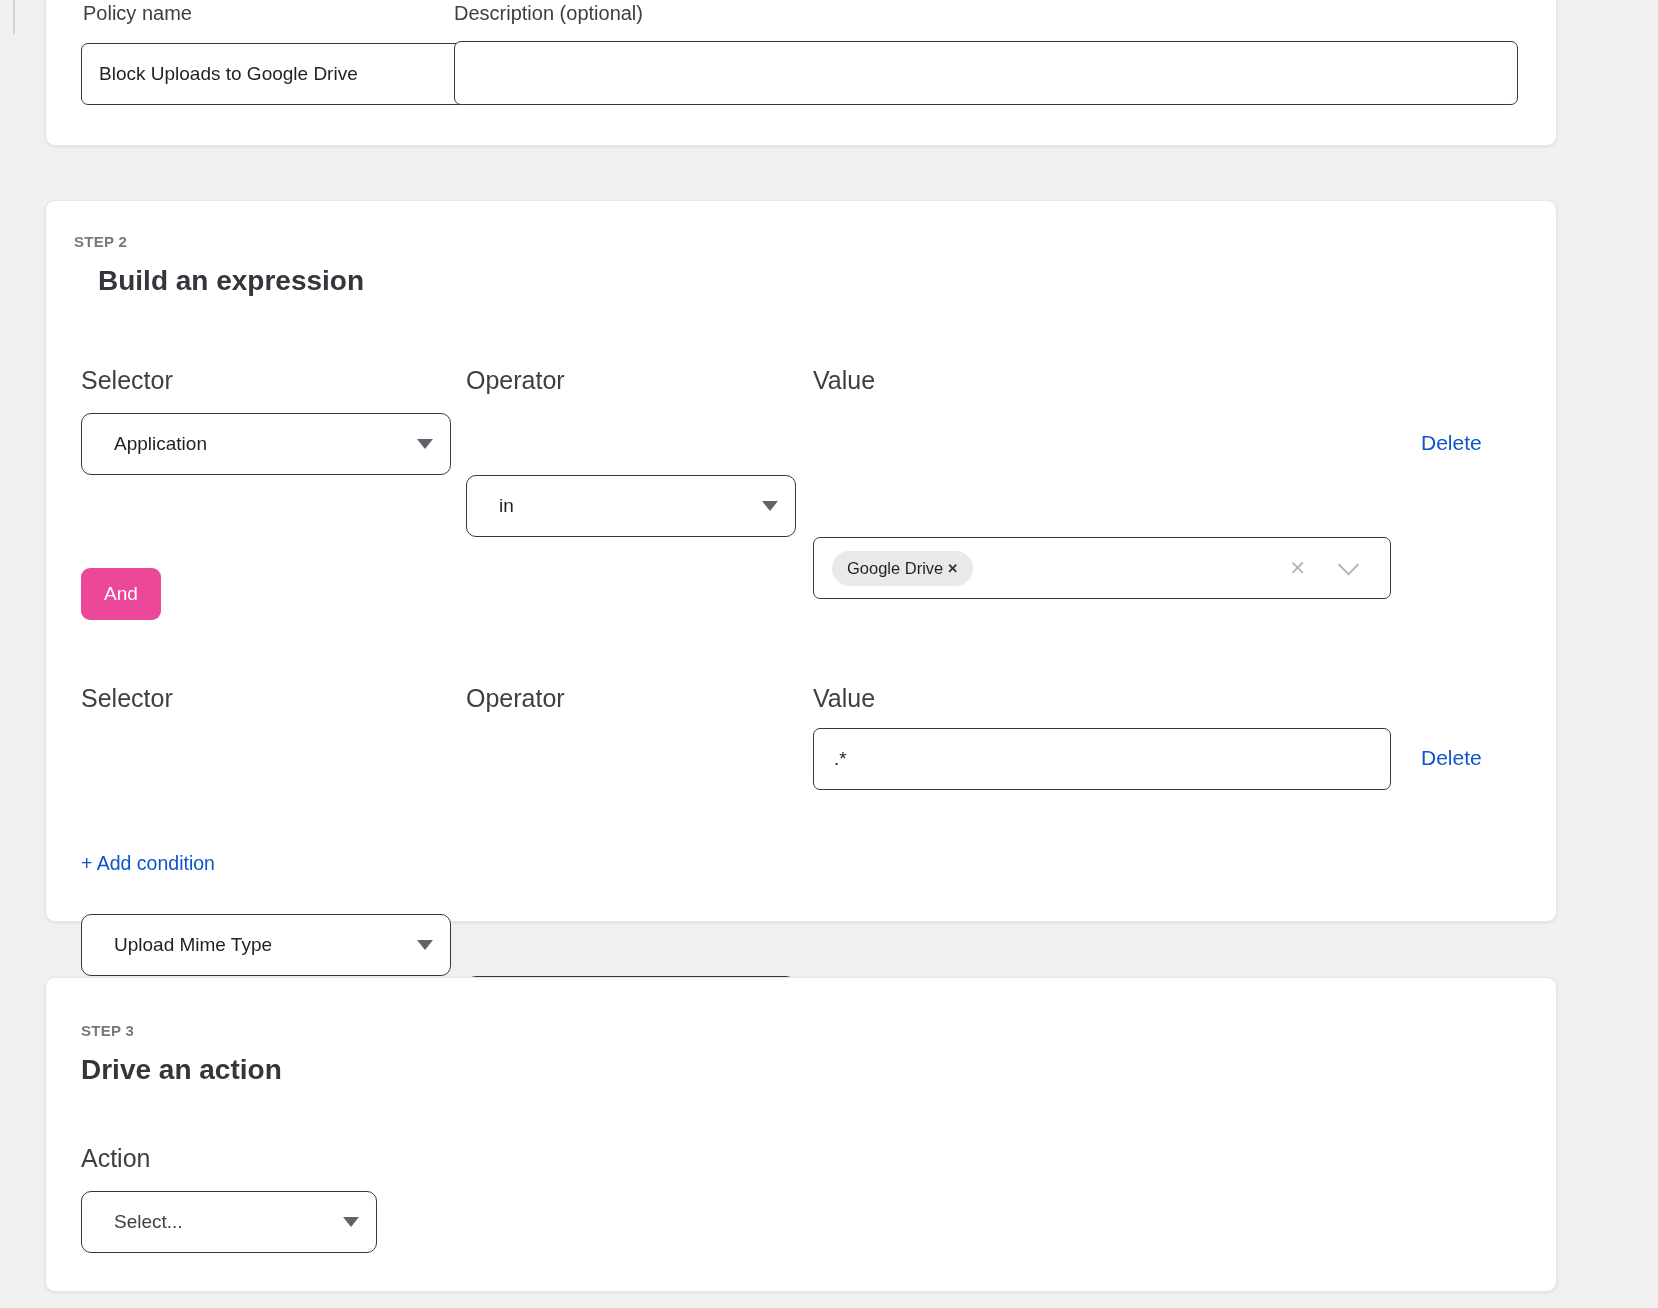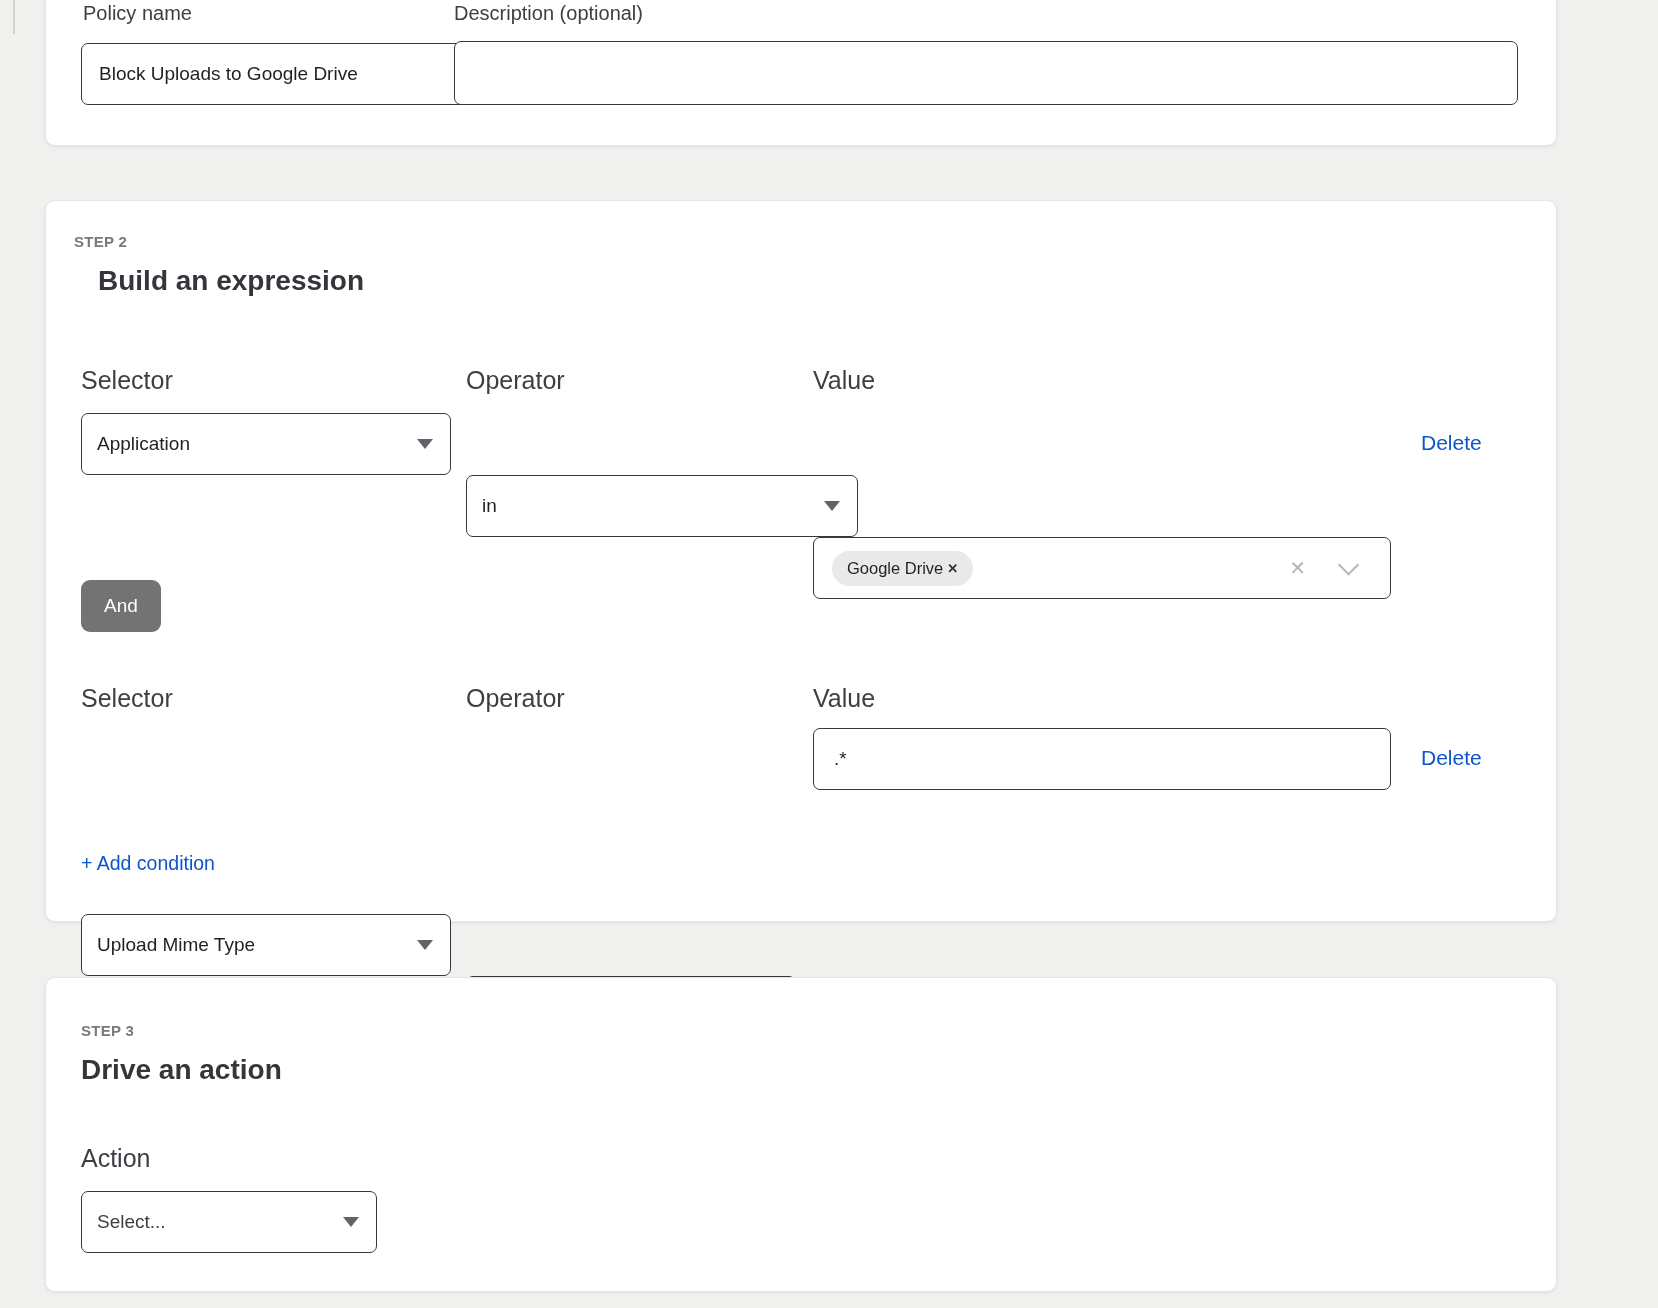--- a/index.html
+++ b/index.html
@@ -31,21 +31,21 @@
     box-sizing:border-box;
     background:#fff;
     border:1.5px solid #35383c;
     border-radius:7px;
     height:62px;
     display:flex;align-items:center;
     font-size:19px;color:#1e2124;
   }
   .text-input{padding:0 17px;}
   input.text-input{width:100%;outline:none;font-family:"Liberation Sans",sans-serif;}
-  .select-box{padding:0 15px;position:relative;cursor:pointer;}
+  .select-box{padding:0 32px;position:relative;cursor:pointer;border-radius:10px;}
   .select-box .caret{
     position:absolute;right:17px;top:50%;margin-top:-5px;
     width:0;height:0;
     border-left:8px solid transparent;
     border-right:8px solid transparent;
     border-top:10px solid #5f646b;
   }
   .multiselect{padding:0 14px;position:relative;}
   .tag-pill{
     display:inline-flex;align-items:center;gap:4px;
@@ -63,25 +63,24 @@
     position:absolute;right:34px;top:50%;
     width:13px;height:13px;
     border-right:2.5px solid #b4b6ba;
     border-bottom:2.5px solid #b4b6ba;
     transform:translateY(-70%) rotate(45deg);
     cursor:pointer;
   }
   .link{font-size:21px;color:#0d55cb;cursor:pointer;text-decoration:none;line-height:24px;}
   .add-link{font-size:19.5px;color:#0d55cb;cursor:pointer;line-height:23px;}
   .btn-primary{
-    background:#737373;color:#ffffff;border:none;border-radius:9px;
+    background:#ec4899;color:#ffffff;border:none;border-radius:9px;
     font-size:19px;font-family:"Liberation Sans",sans-serif;
     display:flex;align-items:center;justify-content:center;
     cursor:pointer;
-    margin-top:12px;
   }
   .edge-line{position:absolute;left:13px;top:0;width:2px;height:34px;background:#d2d2d0;}
 </style>
 </head>
 <body>
 
 <div class="edge-line"></div>
 
 <section class="card card1">
   <div class="abs field-label" style="left:37px;top:46px;">Policy name</div>
@@ -95,21 +94,21 @@
   <div class="abs section-title" style="left:35px;top:64px;margin-left:17px;">Build an expression</div>
 
   <div class="abs col-label" style="left:35px;top:168px;">Selector</div>
   <div class="abs col-label" style="left:420px;top:168px;">Operator</div>
   <div class="abs col-label" style="left:767px;top:168px;">Value</div>
 
   <div class="abs select-box" style="left:35px;top:212px;width:370px;">
     <span>Application</span>
     <span class="caret"></span>
   </div>
-  <div class="abs select-box" style="left:420px;top:212px;width:392px;">
+  <div class="abs select-box" style="left:420px;top:212px;width:330px;">
     <span>in</span>
     <span class="caret"></span>
   </div>
   <div class="abs multiselect" style="left:767px;top:212px;width:578px;">
     <span class="tag-pill">
       <span>Google Drive</span>
       <span class="tag-remove">✕</span>
     </span>
     <span class="ms-clear">✕</span>
     <span class="ms-chevron"></span>

